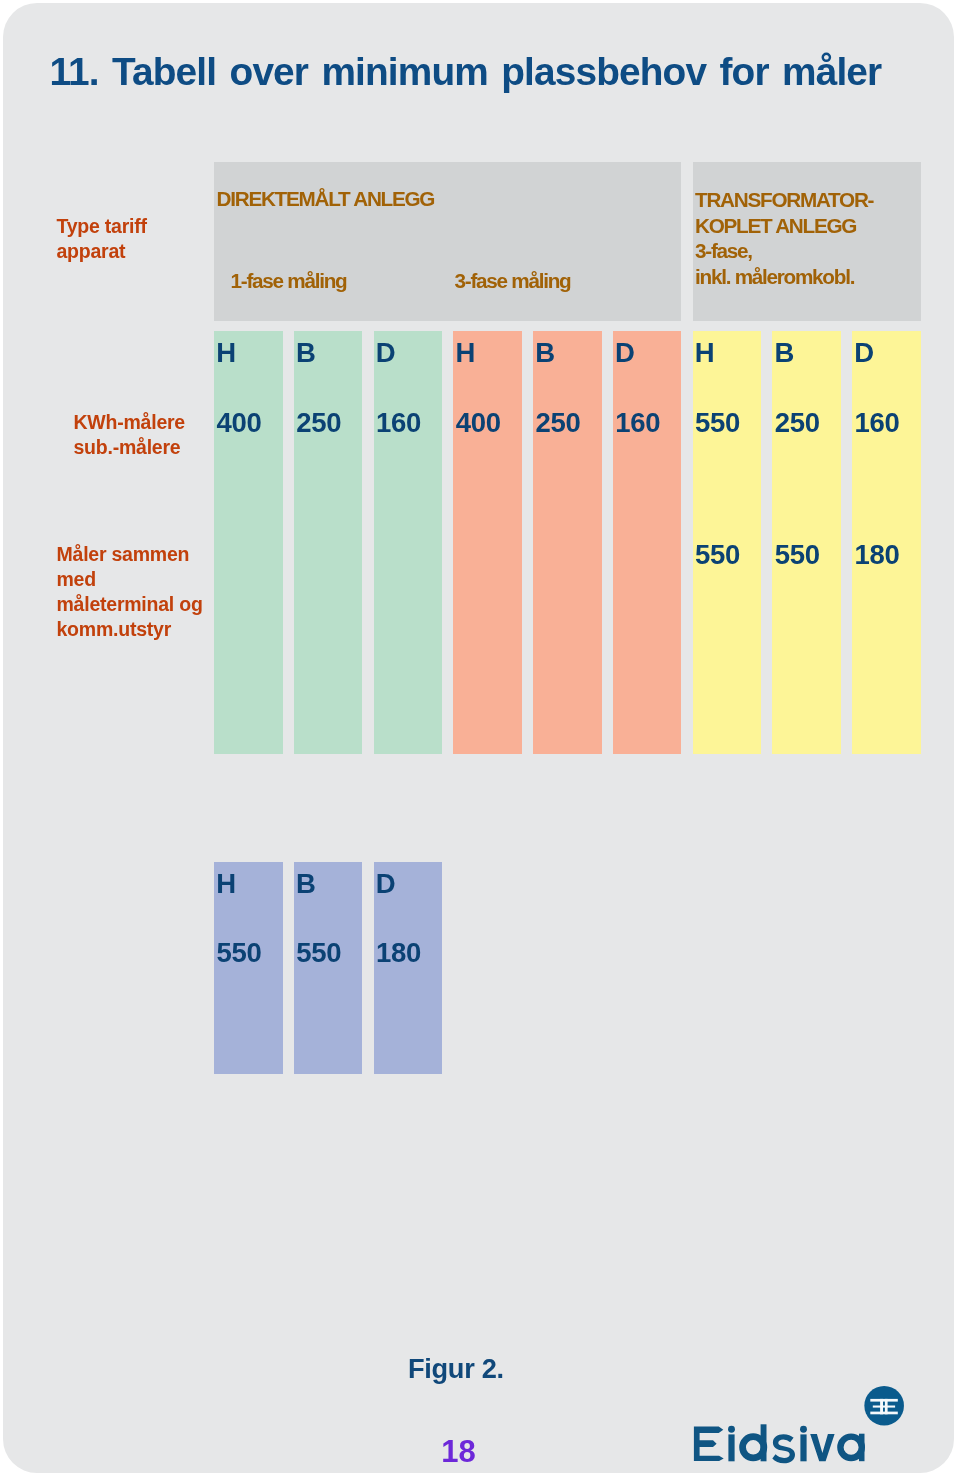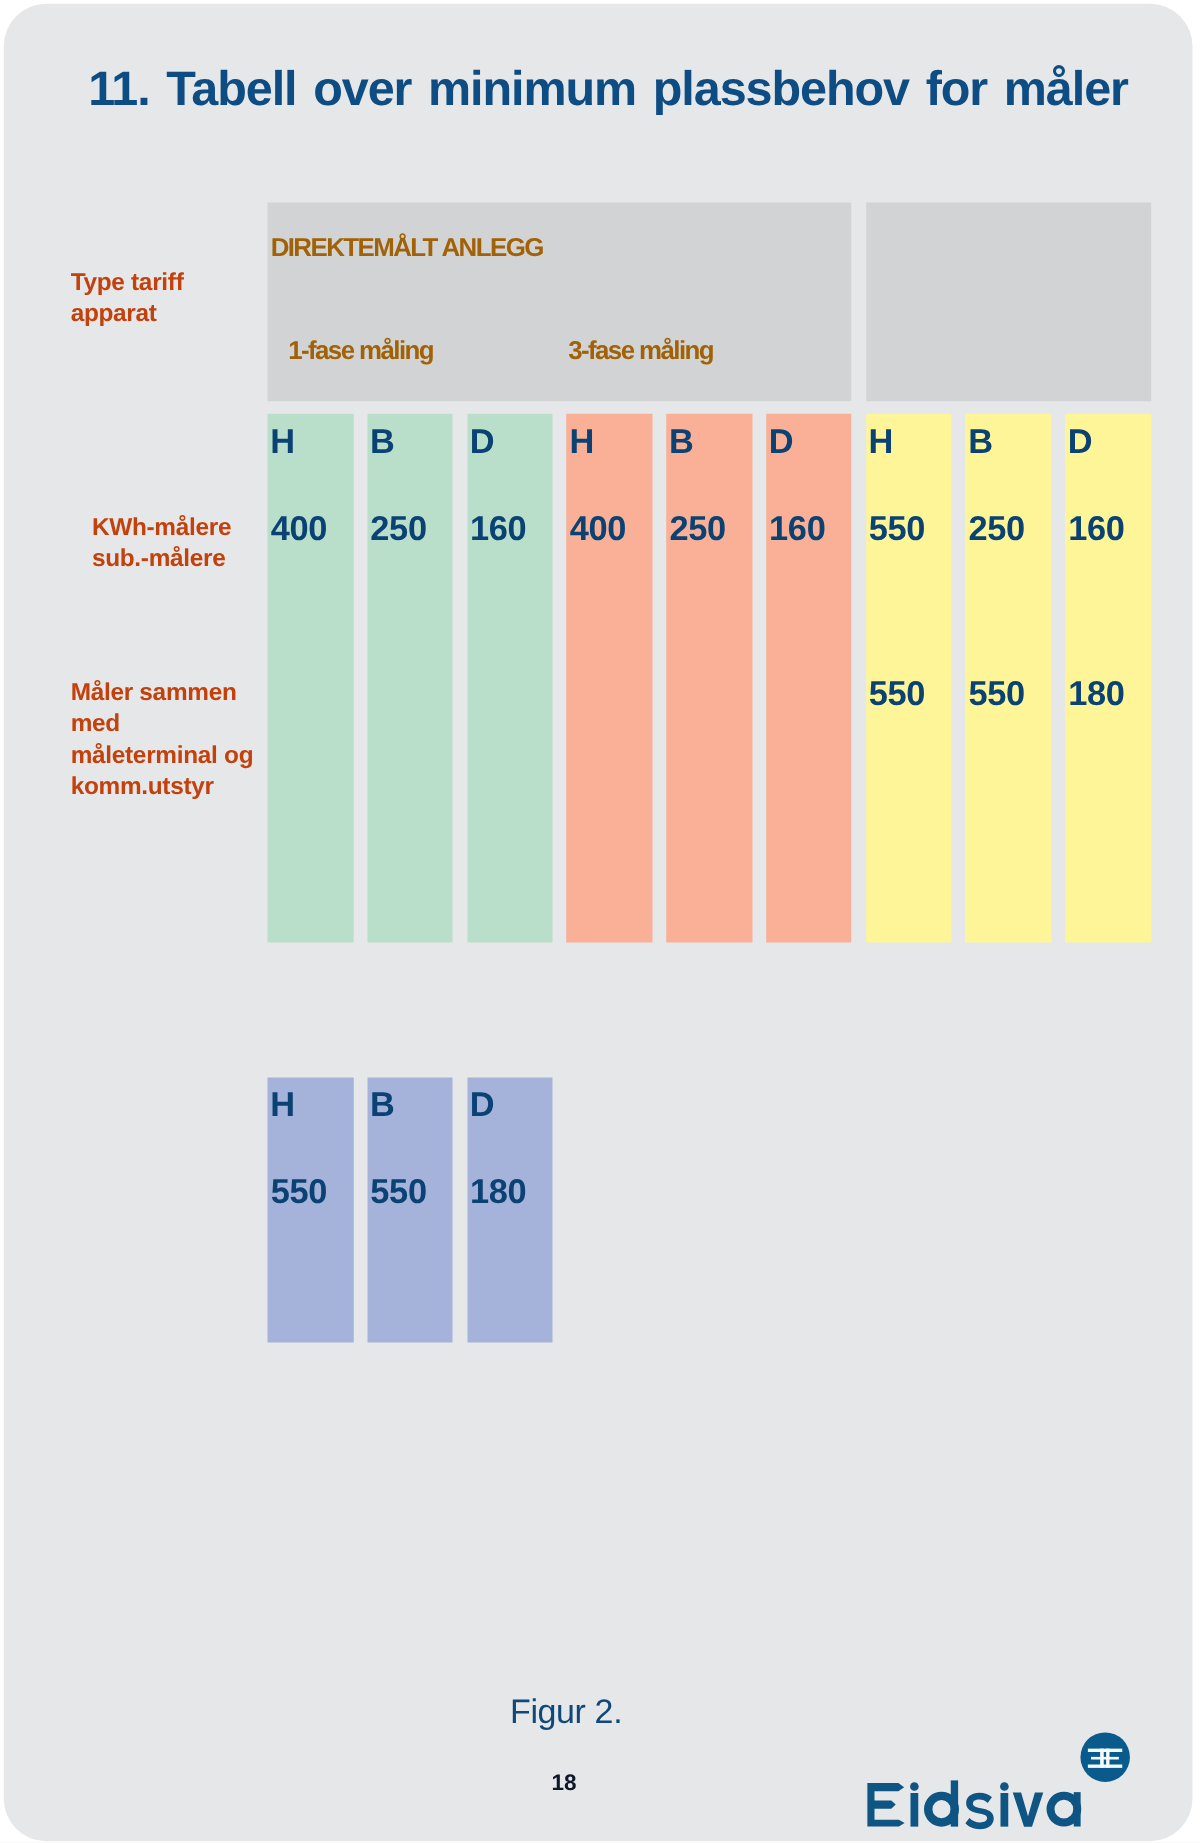--- a/index.html
+++ b/index.html
@@ -2,51 +2,57 @@
 <html><head>
 <meta charset="utf-8">
 <title>Tabell over minimum plassbehov for maaler</title>
 <style>
   html,body{margin:0;padding:0;background:#ffffff;}
   body{width:960px;height:1474px;overflow:hidden;
        font-family:"Liberation Sans",sans-serif;}
   .page{position:absolute;left:2.5px;top:2.5px;width:951.5px;height:1470px;
         background:#e6e7e8;border-radius:34px;overflow:hidden;}
   .abs{position:absolute;}
-  .title{left:68px;top:50px;font-size:38.8px;word-spacing:3.4px;letter-spacing:-0.85px;font-weight:bold;
+  .title{left:47px;top:50px;font-size:38.8px;word-spacing:3.4px;letter-spacing:-0.85px;font-weight:bold;
          color:#0e4c84;white-space:nowrap;line-height:1;}
   
   .hdrbox{top:159.5px;height:159px;}
   .hdrtxt{color:#a16207;font-weight:bold;white-space:nowrap;font-size:20.7px;letter-spacing:-1.25px;line-height:25.5px;}
   
   .col{width:68.5px;}
   .celltxt{color:#0b4274;font-weight:bold;white-space:nowrap;font-size:27.5px;letter-spacing:-0.25px;line-height:1;}
   .rowlabel{color:#c2410c;font-weight:bold;font-size:19.5px;letter-spacing:-0.23px;line-height:25.3px;}
-  .figcap{color:#10487a;font-weight:normal;font-size:27.2px;letter-spacing:-0.3px;line-height:1;white-space:nowrap;}
-  .pageno{color:#0f172a;font-weight:bold;font-size:18px;line-height:1;white-space:nowrap;}
+  .figcap{color:#10487a;font-weight:bold;font-size:27.2px;letter-spacing:-0.3px;line-height:1;white-space:nowrap;}
+  .pageno{color:#6d28d9;font-weight:bold;font-size:31px;line-height:1;white-space:nowrap;margin-top:19px;}
 </style>
 </head>
 <body>
 
 <div class="page" style="background: rgb(230, 231, 232);">
 
   <div class="abs title">11. Tabell over minimum plassbehov for måler</div>
 
   <div class="abs hdrbox" id="hdrbox1" style="left: 211.5px; width: 467.25px; background: rgb(209, 211, 212);"></div>
   <div class="abs hdrbox" id="hdrbox2" style="left: 690px; width: 228.25px; background: rgb(209, 211, 212);"></div>
 
   <div class="abs rowlabel" style="left:54px;top:211px;width:160px;">
     <div>Type tariff</div>
     <div>apparat</div>
   </div>
 
   <div class="abs hdrtxt" style="left:214px;top:183px;">DIREKTEMÅLT ANLEGG</div>
   <div class="abs hdrtxt" style="left:228px;top:265.5px;">1-fase måling</div>
   <div class="abs hdrtxt" style="left:452px;top:265.5px;text-align:right;">3-fase måling</div>
 
+  <div class="abs hdrtxt" style="left:692.5px;top:184.8px;">
+    <div>TRANSFORMATOR-</div>
+    <div>KOPLET ANLEGG</div>
+    <div>3-fase,</div>
+    <div>inkl. måleromkobl.</div>
+  </div>
 
   <div id="maincols">
       <div class="abs col" style="left: 211.5px; top: 328px; height: 423.5px; background: rgb(185, 223, 202);"></div>
       <div class="abs celltxt" style="left: 213.8px; top: 336.7px;">H</div>
       <div class="abs celltxt" style="left: 214px; top: 406px;">400</div>
       <div class="abs col" style="left: 291.25px; top: 328px; height: 423.5px; background: rgb(185, 223, 202);"></div>
       <div class="abs celltxt" style="left: 293.55px; top: 336.7px;">B</div>
       <div class="abs celltxt" style="left: 293.75px; top: 406px;">250</div>
       <div class="abs col" style="left: 371px; top: 328px; height: 423.5px; background: rgb(185, 223, 202);"></div>
       <div class="abs celltxt" style="left: 373.3px; top: 336.7px;">D</div>

